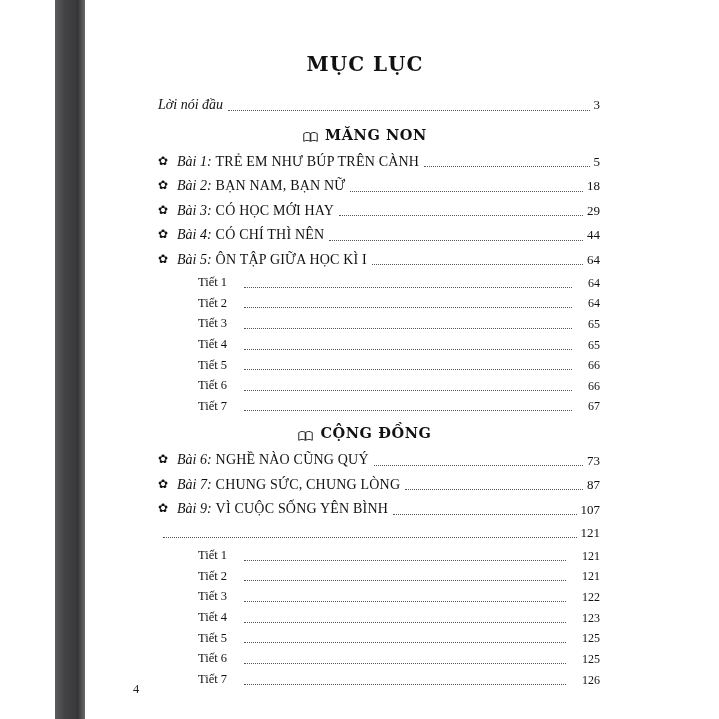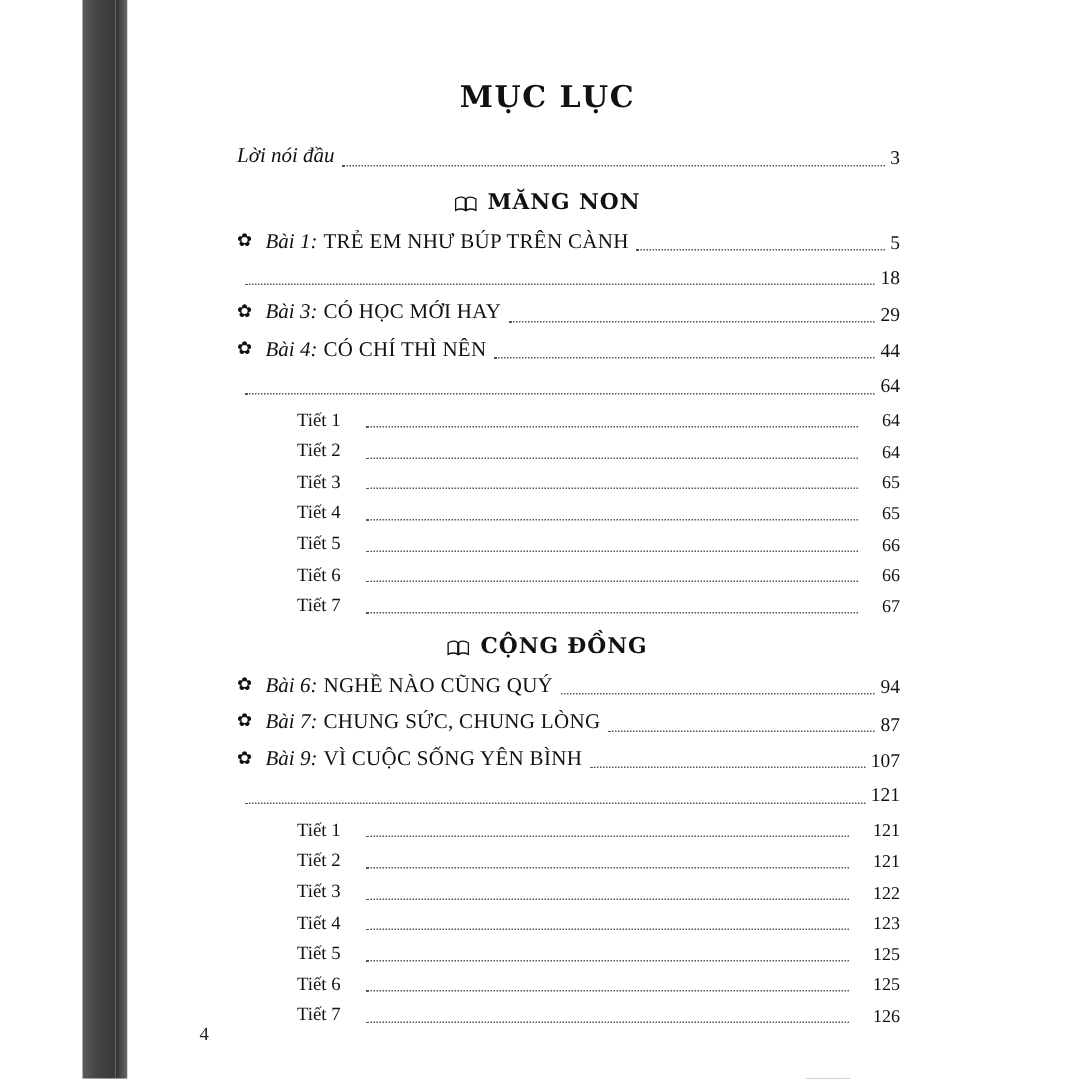--- a/index.html
+++ b/index.html
@@ -200,20 +200,23 @@
 
       <div class="row unit">
         <span class="lbl">
           <span class="star">✿</span><span class="bai">Bài 1:</span><span class="ttl">TRẺ EM NHƯ BÚP TRÊN CÀNH</span>
         </span>
         <span class="dots"></span>
         <span class="pg">5</span>
       </div>
 
       <div class="row unit">
+        <span class="lbl">
+          <span class="star">✿</span><span class="bai">Bài 2:</span><span class="ttl">BẠN NAM, BẠN NỮ</span>
+        </span>
         <span class="dots"></span>
         <span class="pg">18</span>
       </div>
 
       <div class="row unit">
         <span class="lbl">
           <span class="star">✿</span><span class="bai">Bài 3:</span><span class="ttl">CÓ HỌC MỚI HAY</span>
         </span>
         <span class="dots"></span>
         <span class="pg">29</span>
@@ -221,20 +224,23 @@
 
       <div class="row unit">
         <span class="lbl">
           <span class="star">✿</span><span class="bai">Bài 4:</span><span class="ttl">CÓ CHÍ THÌ NÊN</span>
         </span>
         <span class="dots"></span>
         <span class="pg">44</span>
       </div>
 
       <div class="row unit">
+        <span class="lbl">
+          <span class="star">✿</span><span class="bai">Bài 5:</span><span class="ttl">ÔN TẬP GIỮA HỌC KÌ I</span>
+        </span>
         <span class="dots"></span>
         <span class="pg">64</span>
       </div>
 
       <div class="row tiet">
         <span class="lbl">Tiết 1</span>
         <span class="dots"></span>
         <span class="pg">64</span>
       </div>
       <div class="row tiet">
@@ -276,21 +282,21 @@
           </svg>
         </span>
         <span>CỘNG ĐỒNG</span>
       </div>
 
       <div class="row unit">
         <span class="lbl">
           <span class="star">✿</span><span class="bai">Bài 6:</span><span class="ttl">NGHỀ NÀO CŨNG QUÝ</span>
         </span>
         <span class="dots"></span>
-        <span class="pg">94</span>
+        <span class="pg">73</span>
       </div>
 
       <div class="row unit">
         <span class="lbl">
           <span class="star">✿</span><span class="bai">Bài 7:</span><span class="ttl">CHUNG SỨC, CHUNG LÒNG</span>
         </span>
         <span class="dots"></span>
         <span class="pg">87</span>
       </div>
 

